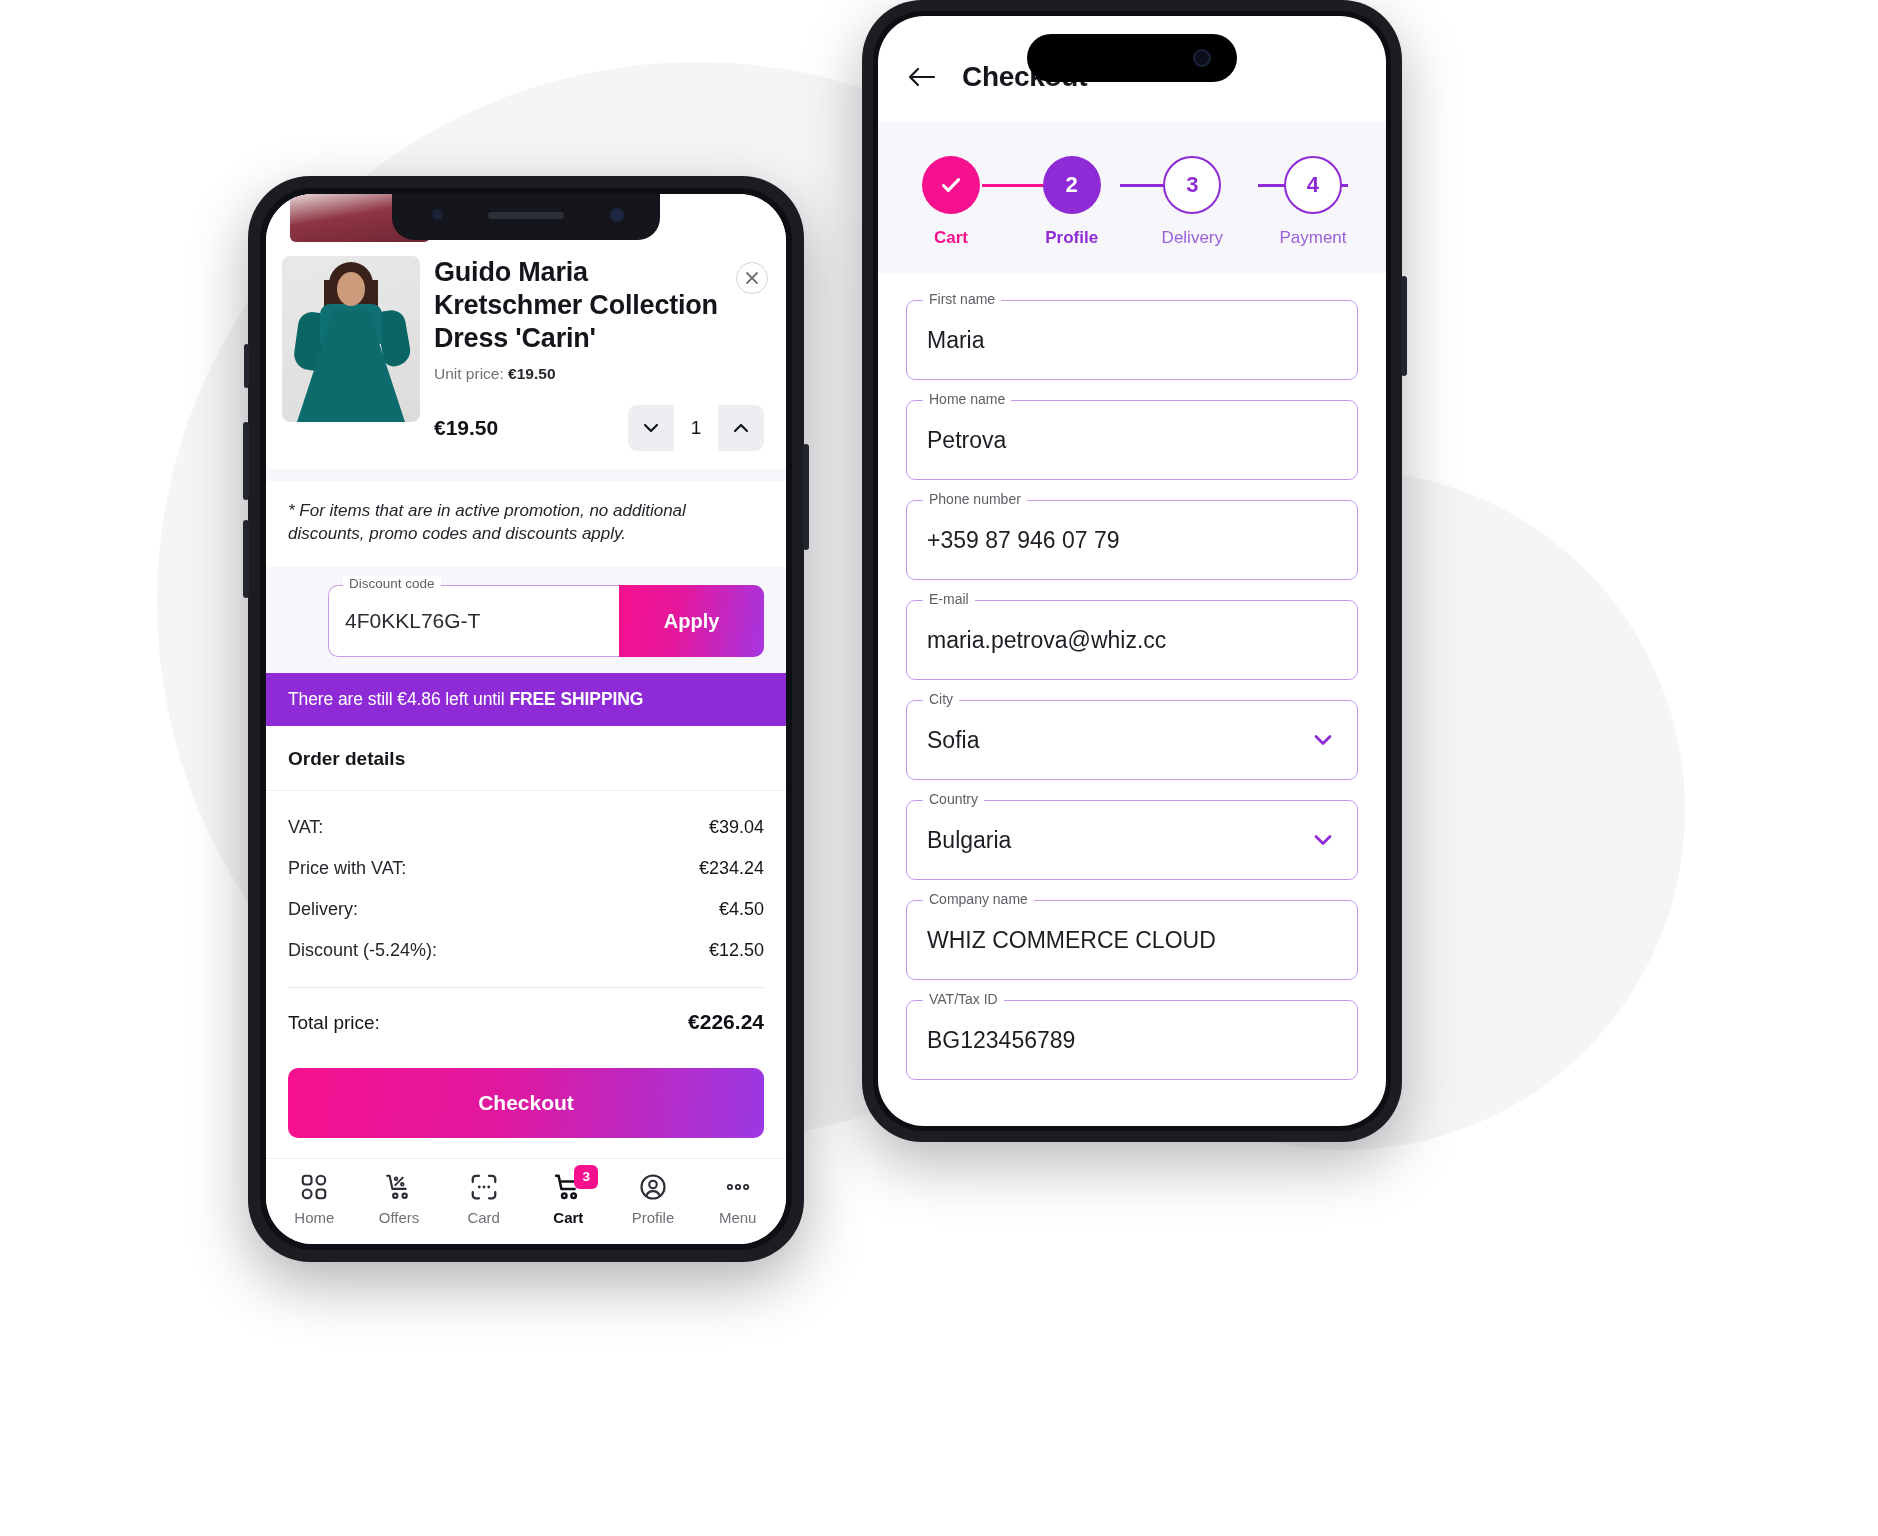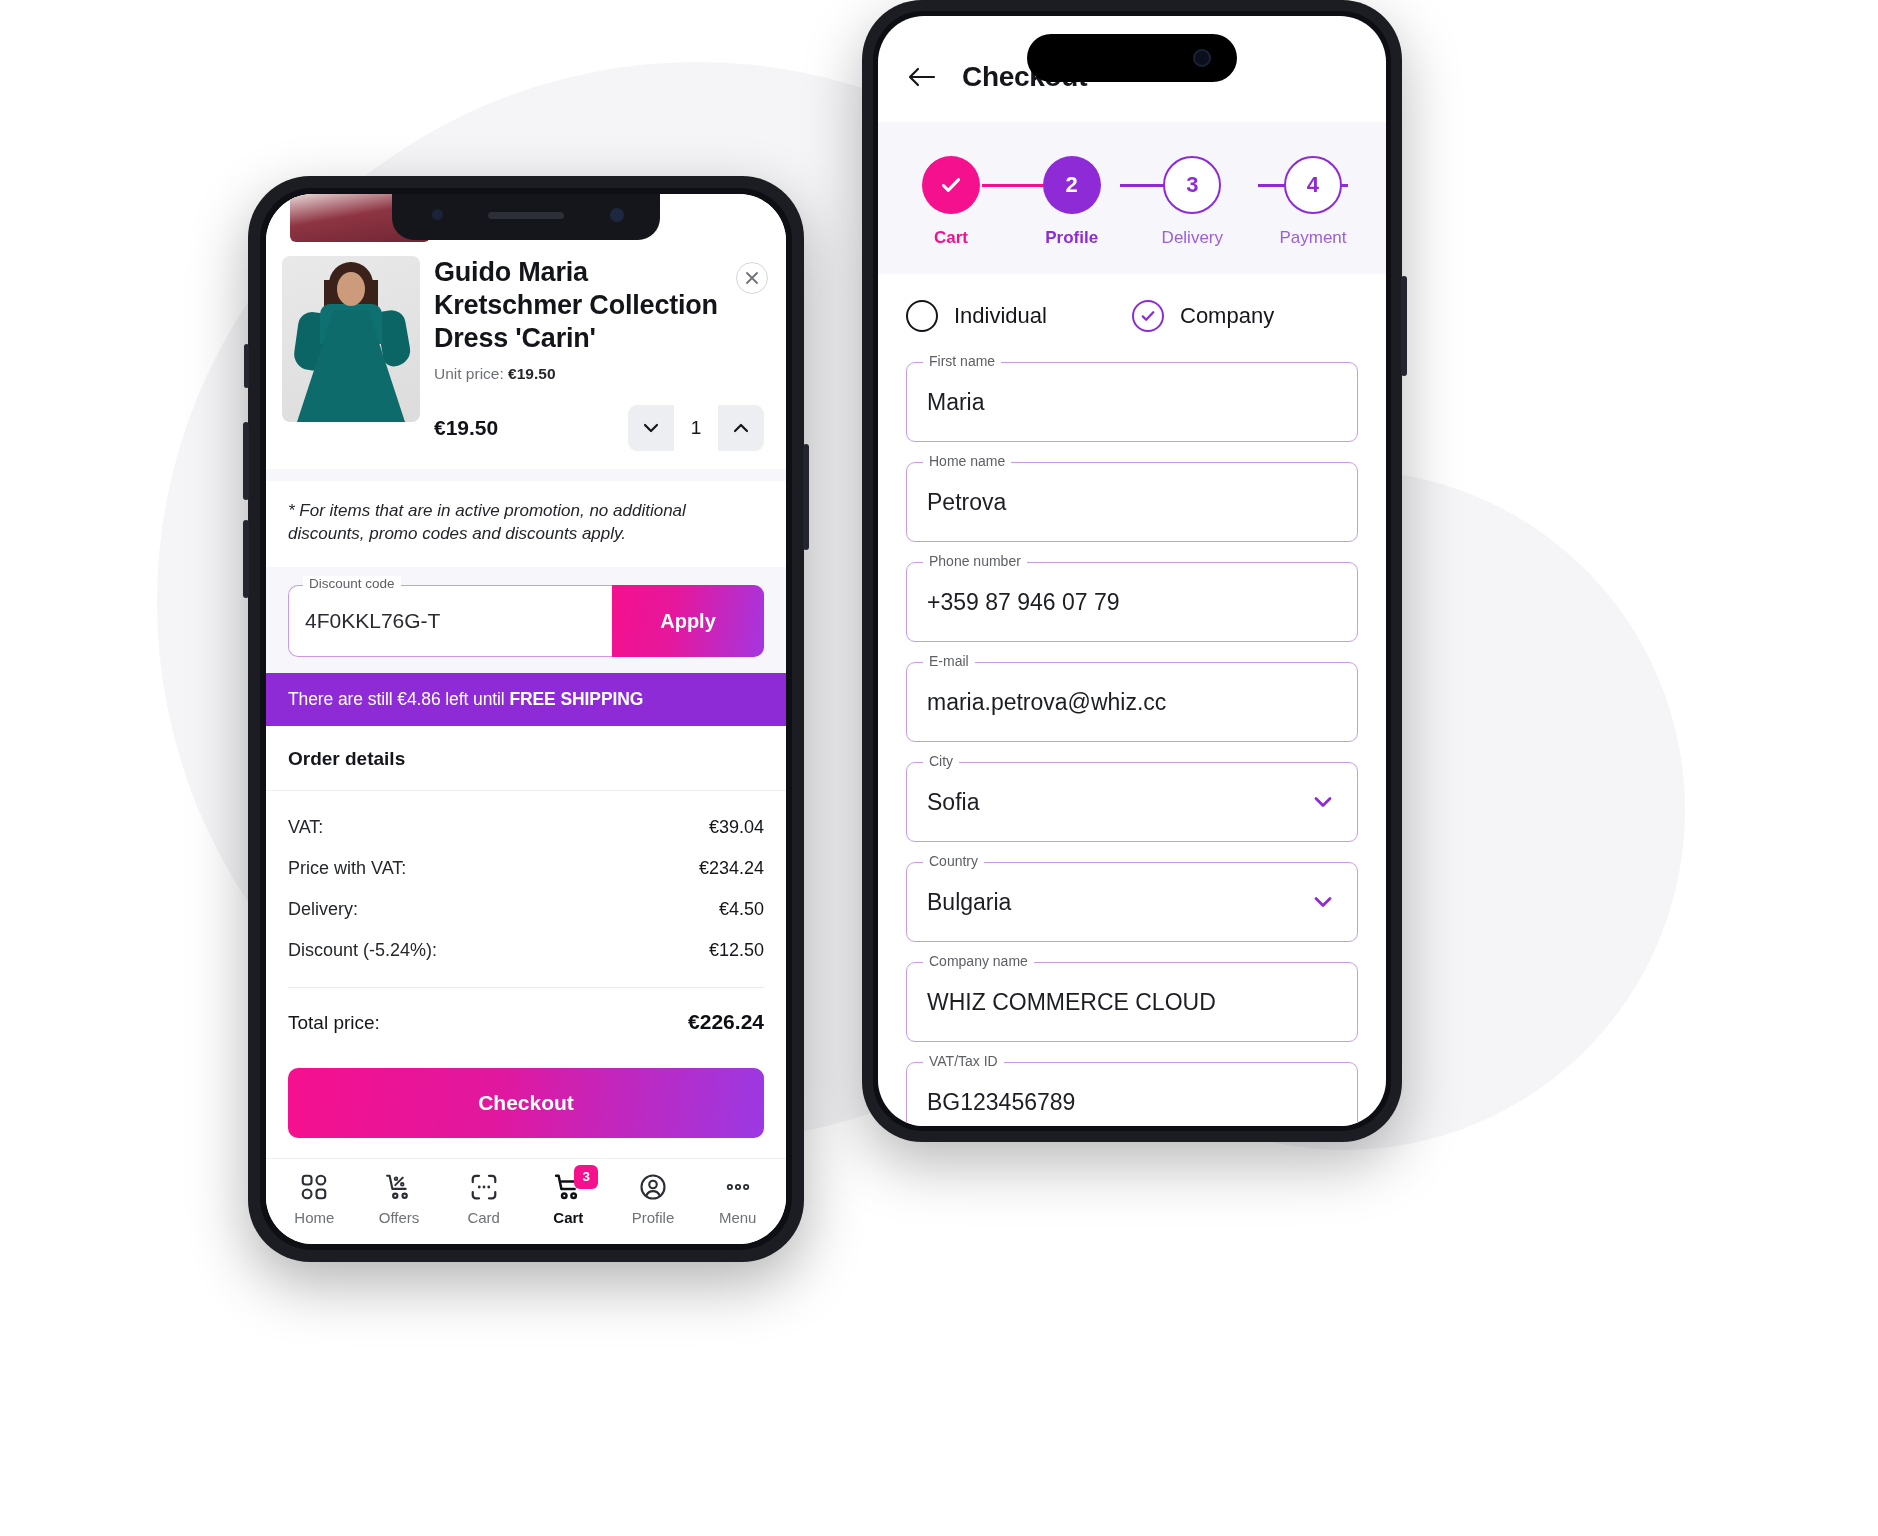--- a/index.html
+++ b/index.html
@@ -149,21 +149,21 @@
     display: flex; align-items: center; justify-content: center;
     cursor: pointer; color: #6d7076; font-size: 15px;
   }
 
   .promo-note {
     background: #fff; padding: 18px 22px 22px 22px;
     font-size: 17px; font-style: italic; color: #23252b; line-height: 1.36;
   }
   .sep-gap { height: 12px; background: #f7f7fb; }
 
-  .discount-row { background: #f7f7fb; padding: 6px 22px 16px 22px; }
+  .discount-row { background: #f7f7fb; padding: 6px 22px 16px 22px; margin-left: 40px; }
   .discount-wrap {
     display: flex; height: 72px; border-radius: 10px; position: relative;
   }
   .discount-field {
     flex: 1 1 auto; border: 1.6px solid #c99ae8; border-right: 0;
     border-radius: 10px 0 0 10px; background: #fff;
     display: flex; align-items: center; padding: 0 16px; position: relative;
   }
   .discount-field .legend {
     position: absolute; top: -10px; left: 14px; background: #fff;
@@ -536,34 +536,20 @@
 
             <div class="step todo">
               <div class="sc todo">4</div>
               <div class="sl">Payment</div>
             </div>
           </div>
         </div>
 
         <div class="r-body">
 
-          <div class="radio-row">
-            <div class="radio-opt first">
-              <div class="rc-outer"></div>
-              <span class="radio-label">Individual</span>
-            </div>
-            <div class="radio-opt">
-              <div class="rc-outer sel">
-                <svg width="18" height="18" viewBox="0 0 24 24" fill="none">
-                  <path d="M5 12.5l4.5 4.5L19 7" stroke="#8e2bd6" stroke-width="3" stroke-linecap="round" stroke-linejoin="round"></path>
-                </svg>
-              </div>
-              <span class="radio-label">Company</span>
-            </div>
-          </div>
 
           <div class="field">
             <span class="legend">First name</span>
             <input value="Maria" style="">
           </div>
 
           <div class="field">
             <span class="legend">Home name</span>
             <input value="Petrova" style="">
           </div>

